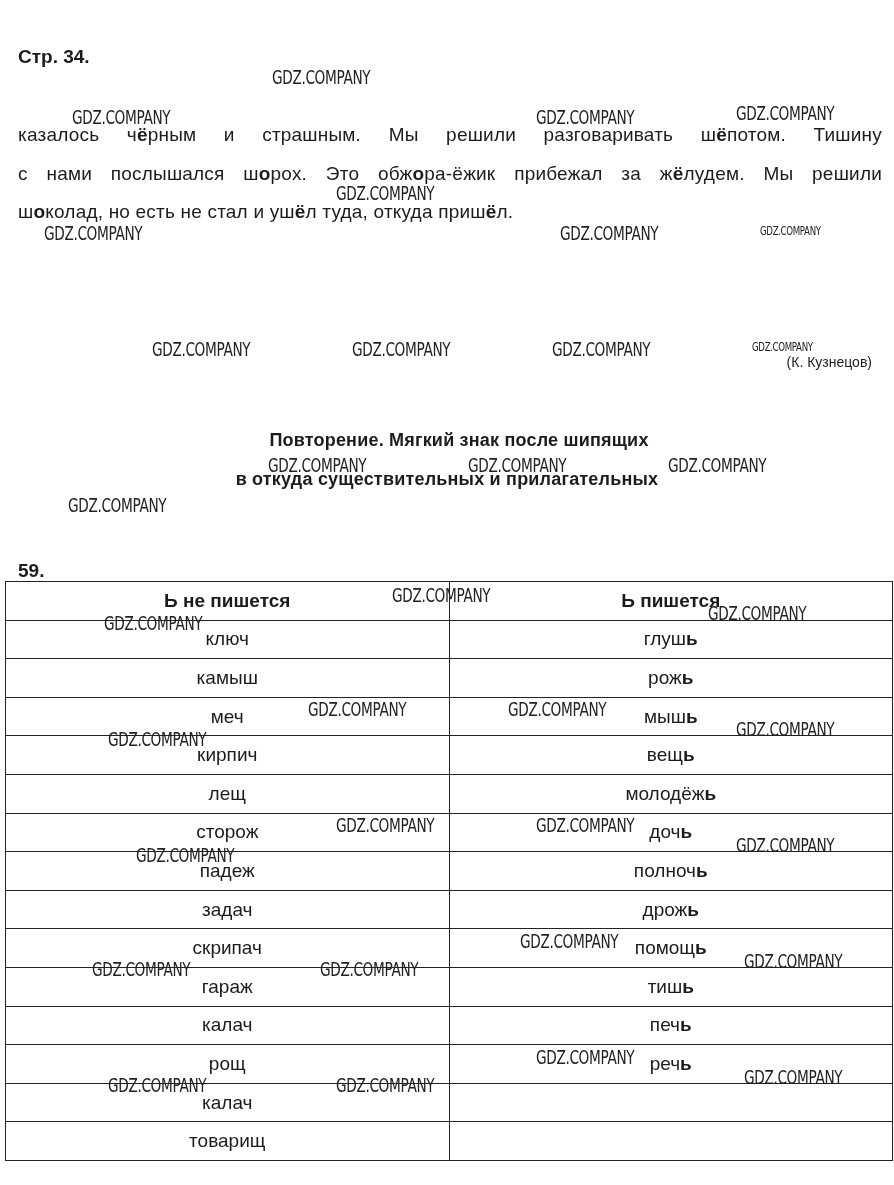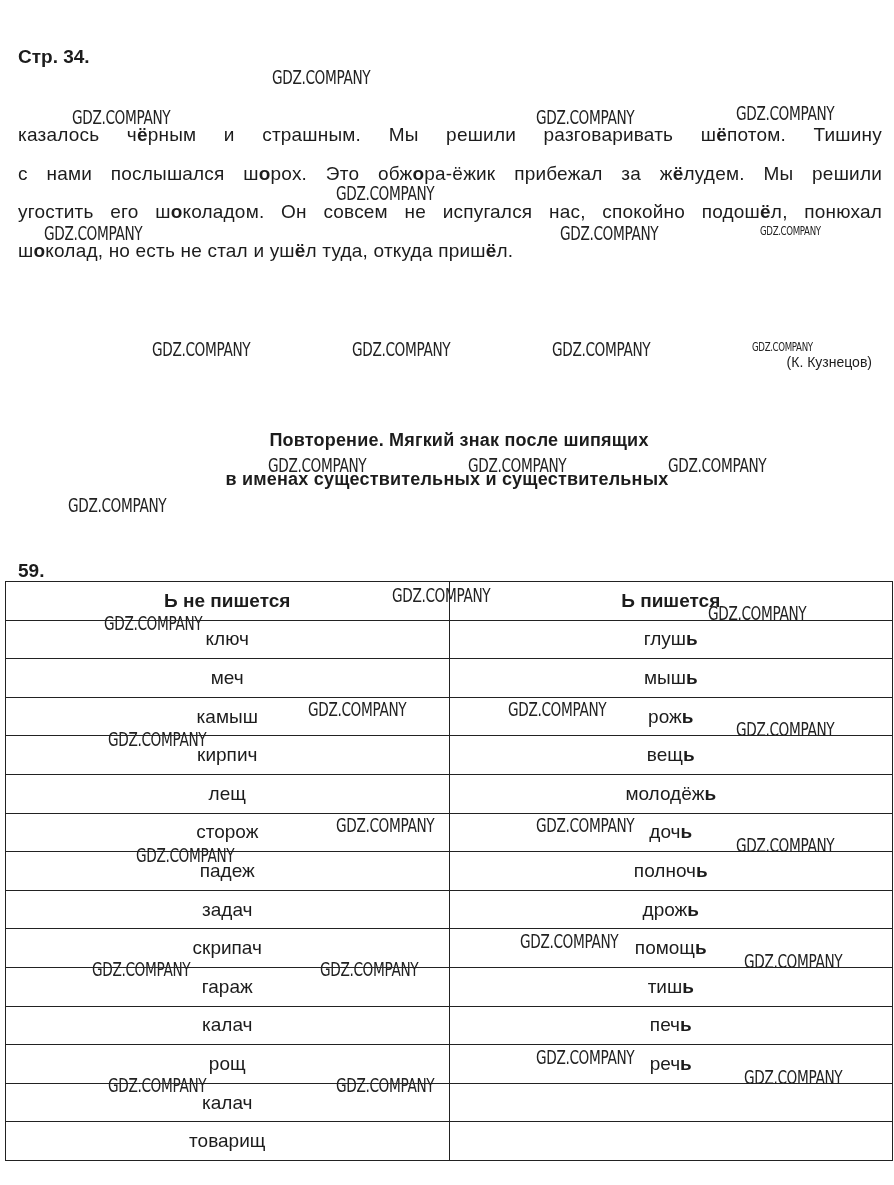--- a/index.html
+++ b/index.html
@@ -41,49 +41,48 @@
   .wm.small { font-size: 12px; }
 </style>
 </head>
 <body>
 
 <div class="page-ref">Стр. 34.</div>
 
 <div class="para" id="para">
     <span class="line"><span>казалось ч</span><b>ё</b><span>рным и страшным. Мы решили разговаривать ш</span><b>ё</b><span>потом. Тишину</span></span>
     <span class="line"><span>с нами послышался ш</span><b>о</b><span>рох. Это обж</span><b>о</b><span>ра-ёжик прибежал за ж</span><b>ё</b><span>лудем. Мы решили</span></span>
-    <span class="line"><span>угостить его ш</span><b>о</b><span>коладом. Он совсем не испугался нас, спокойно подош</span><b>ё</b><span>л, понюхал</span></span>
     <span class="line last"><span>ш</span><b>о</b><span>колад, но есть не стал и уш</span><b>ё</b><span>л туда, откуда приш</span><b>ё</b><span>л.</span></span>
   </div>
 <div class="author">(К. Кузнецов)</div>
 
 <div class="heading h1">Повторение. Мягкий знак после шипящих</div>
-<div class="heading h2">в именах существительных и существительных</div>
+<div class="heading h2">в откуда существительных и прилагательных</div>
 
 <div class="ex-num">59.</div>
 
 <table class="words">
   <thead>
     <tr>
       <th>Ь не пишется</th>
       <th>Ь пишется</th>
     </tr>
   </thead>
   <tbody id="tbody">
       <tr>
         <td>ключ</td>
         <td><span>глуш</span><b>ь</b></td>
       </tr>
       <tr>
+        <td>камыш</td>
+        <td><span>рож</span><b>ь</b></td>
+      </tr>
+      <tr>
         <td>меч</td>
         <td><span>мыш</span><b>ь</b></td>
-      </tr>
-      <tr>
-        <td>камыш</td>
-        <td><span>рож</span><b>ь</b></td>
       </tr>
       <tr>
         <td>кирпич</td>
         <td><span>вещ</span><b>ь</b></td>
       </tr>
       <tr>
         <td>лещ</td>
         <td><span>молодёж</span><b>ь</b></td>
       </tr>
       <tr>

